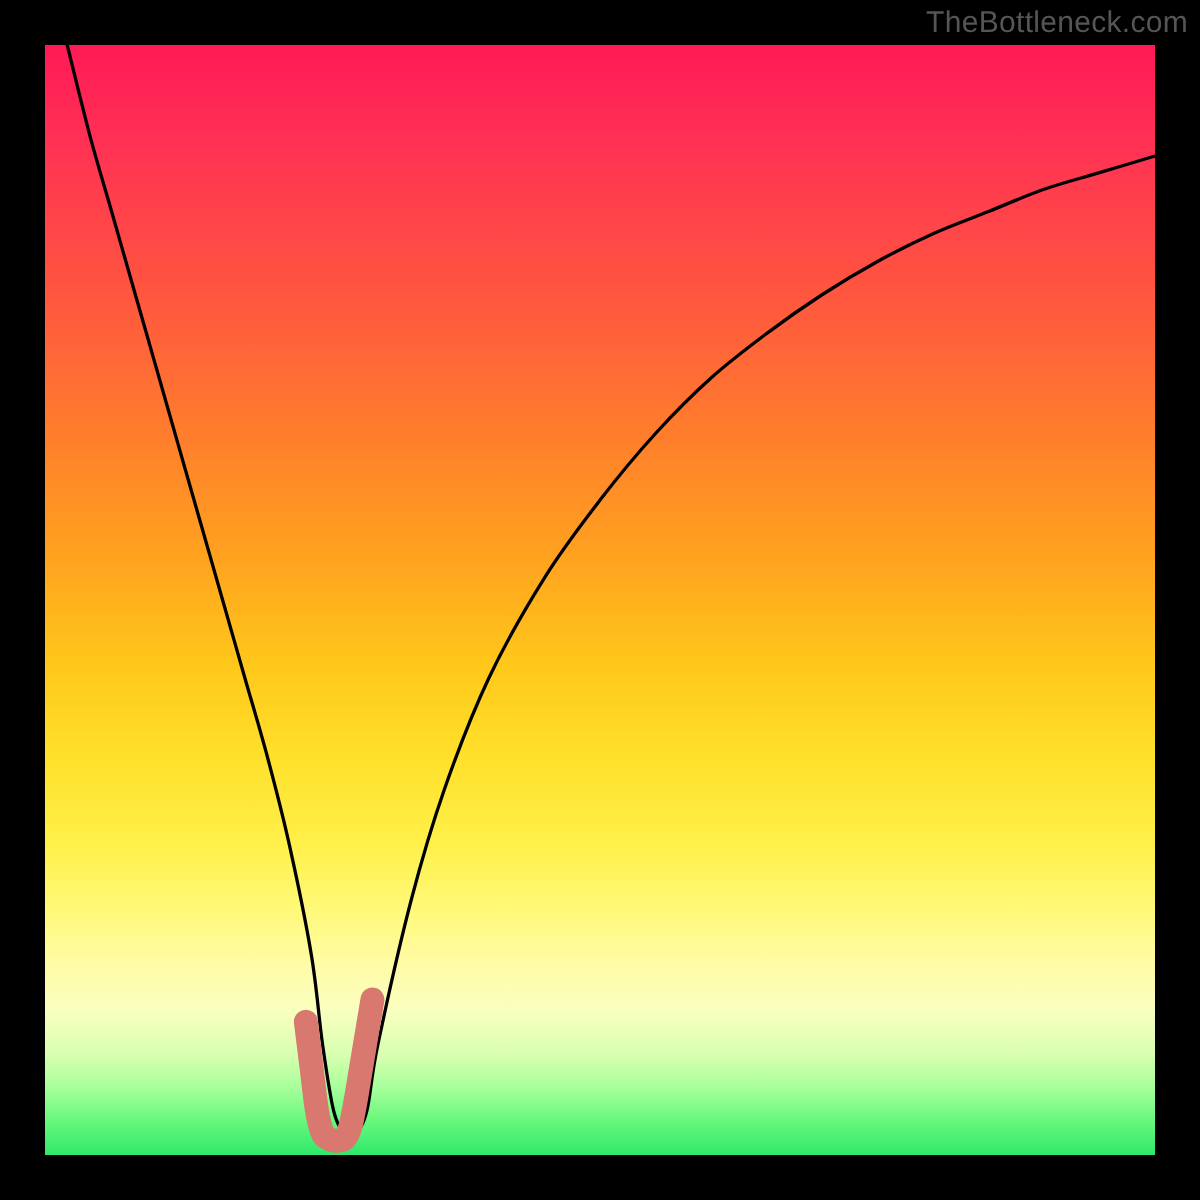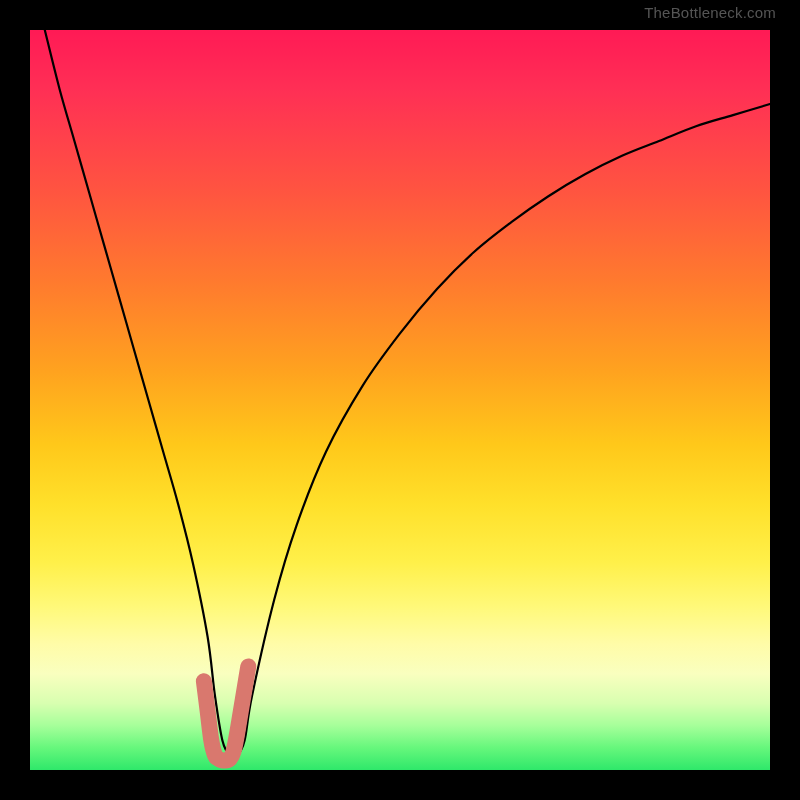--- a/index.html
+++ b/index.html
@@ -40,23 +40,23 @@
       #f9ffbf 87%,
       #d8ffb0 91%,
       #a6ff9a 94%,
       #66f77c 97%,
       #2fe86a 100%
     );
   }
   .watermark {
     position: absolute;
     top: 4px;
-    right: 24px;
+    right: 8px;
     color: #555;
-    font-size: 15px;
+    font-size: 20px;
     letter-spacing: 0.2px;
     font-weight: 400;
     user-select: none;
   }
   svg.curve {
     position: absolute;
     left: 0;
     top: 0;
     width: 740px;
     height: 740px;

